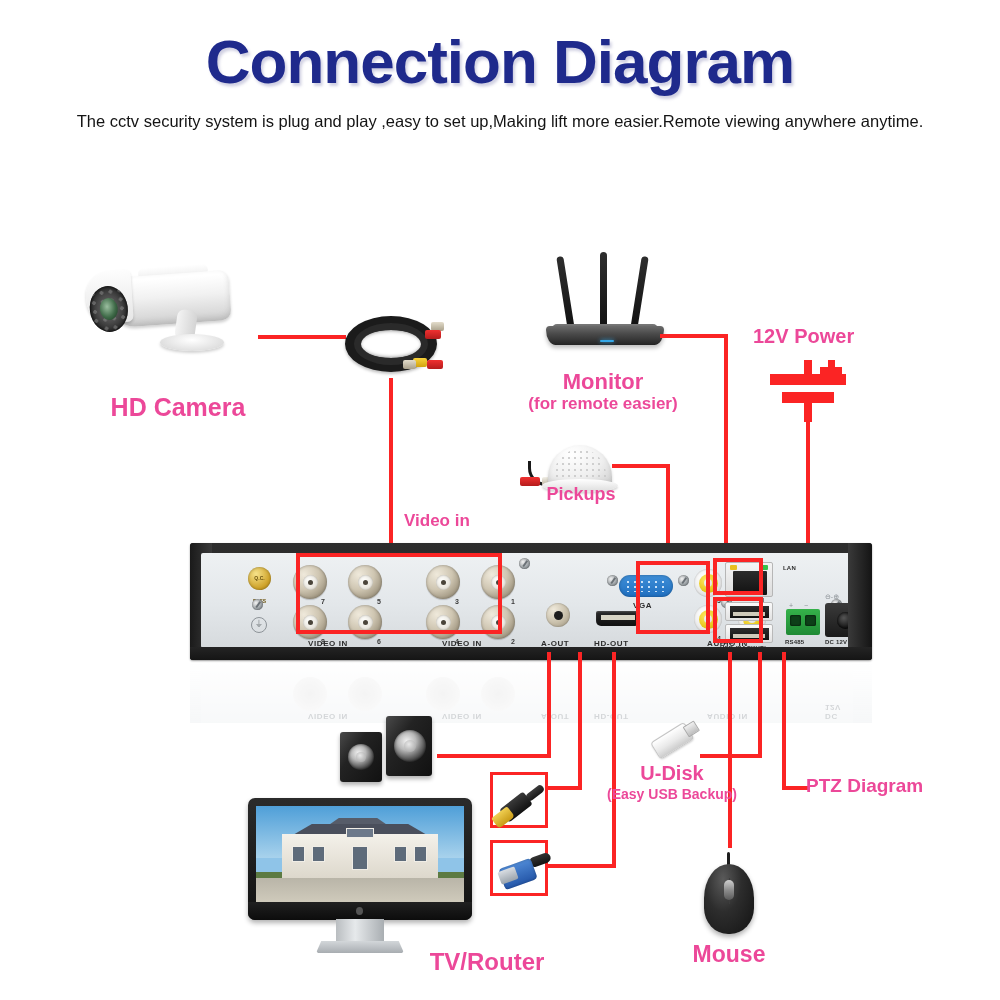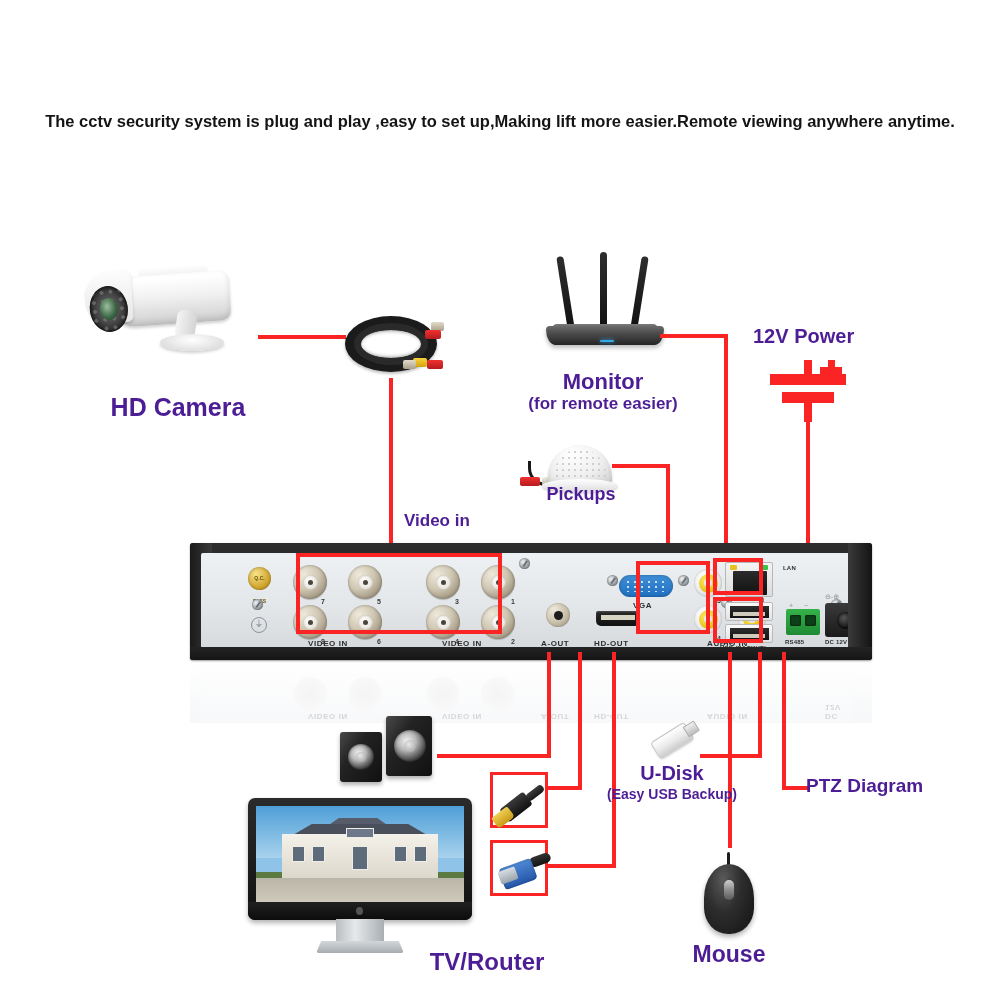--- a/index.html
+++ b/index.html
@@ -20,26 +20,26 @@
     font-size:62px;font-weight:bold;
     color:#1f2a8c;
     letter-spacing:-1px;
     font-family:"Liberation Sans",sans-serif;
     text-shadow:2px 3px 3px rgba(150,150,190,.45);
     white-space:nowrap;
   }
   .subtitle{
     position:absolute;left:0;top:112px;width:1000px;
     text-align:center;
-    font-size:16.5px;font-weight:bold;color:#141414;
+    font-size:16.5px;font-weight:normal;color:#141414;
     white-space:nowrap;
   }
 
   
-  .lbl{position:absolute;font-weight:bold;color:#4c1d95;white-space:nowrap;}
+  .lbl{position:absolute;font-weight:bold;color:#ec4899;white-space:nowrap;}
   .lbl.c{transform:translateX(-50%);text-align:center;}
 
   
   .wire{position:absolute;background:#fb2424;}
   .wh{height:4px;}
   .wv{width:4px;}
 
   
   .rbox{position:absolute;border:4px solid #fb2424;box-sizing:border-box;}
   .rbox.thin{border-width:3px;}
@@ -489,20 +489,21 @@
   .mouse-cord{
     position:absolute;left:27px;top:0;width:3px;height:16px;
     background:#1d1d1d;border-radius:2px;
   }
 </style>
 </head>
 <body>
 
 <div id="stage">
 
+  <div class="title">Connection Diagram</div>
   <div class="subtitle">The cctv security system is plug and play ,easy to set up,Making lift more easier.Remote viewing anywhere anytime.</div>
 
   <div class="cam">
     <div class="cam-sun"></div>
     <div class="cam-body"></div>
     <div class="cam-hood">
       <div class="cam-front">
         <div class="cam-ir"></div>
         <div class="cam-lens"></div>
       </div>

